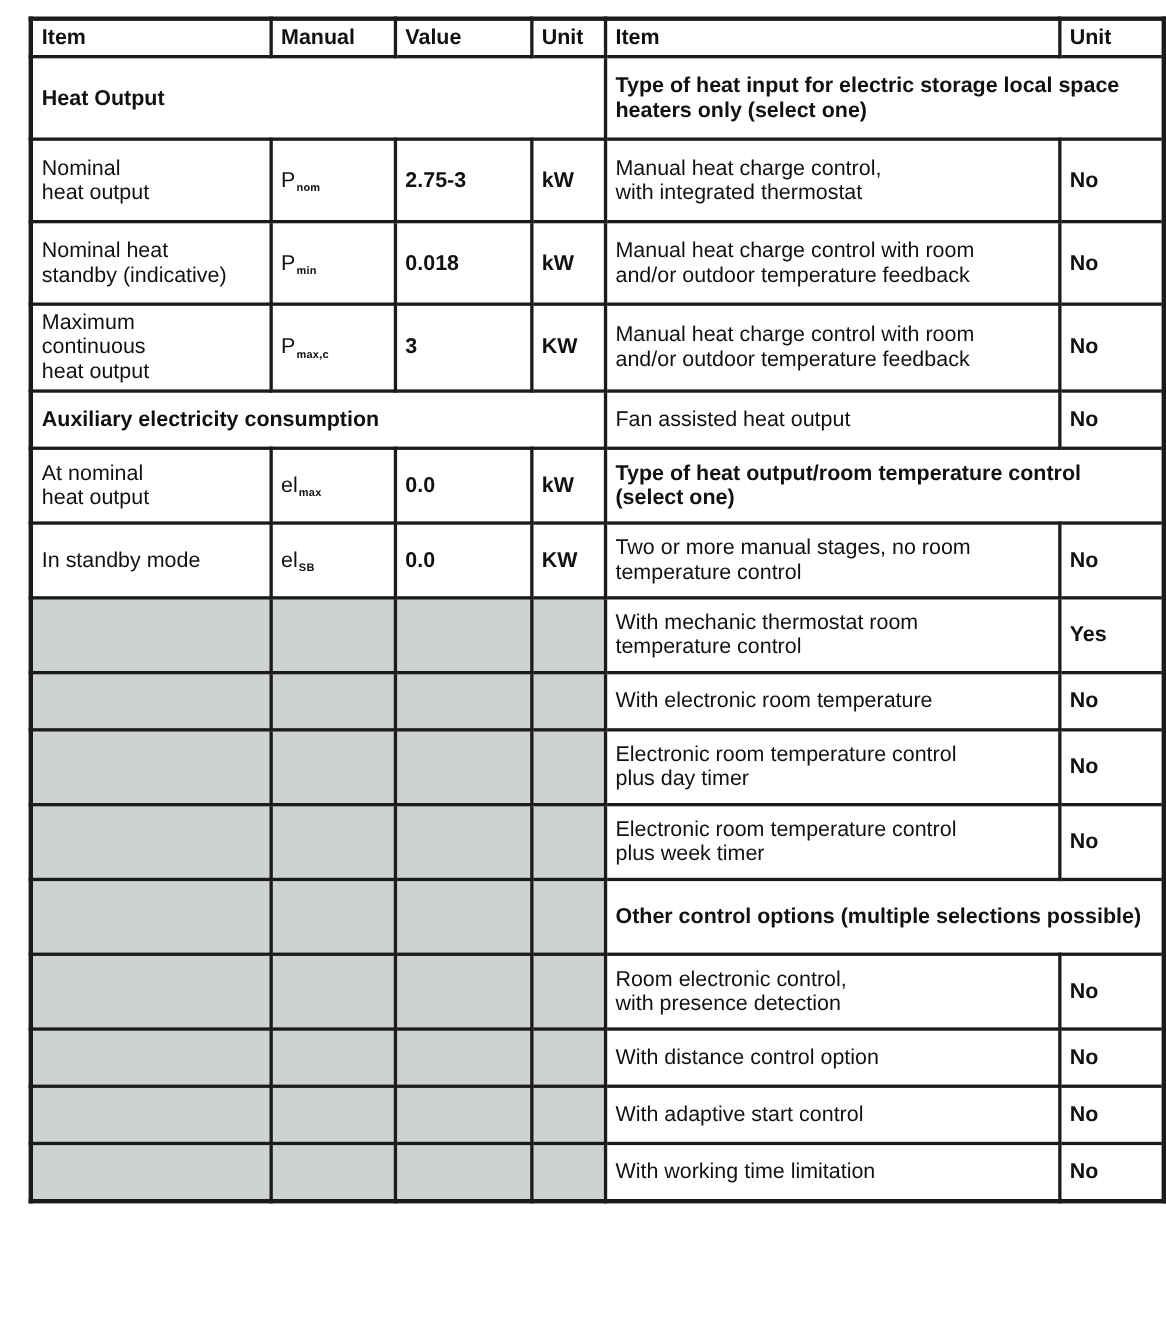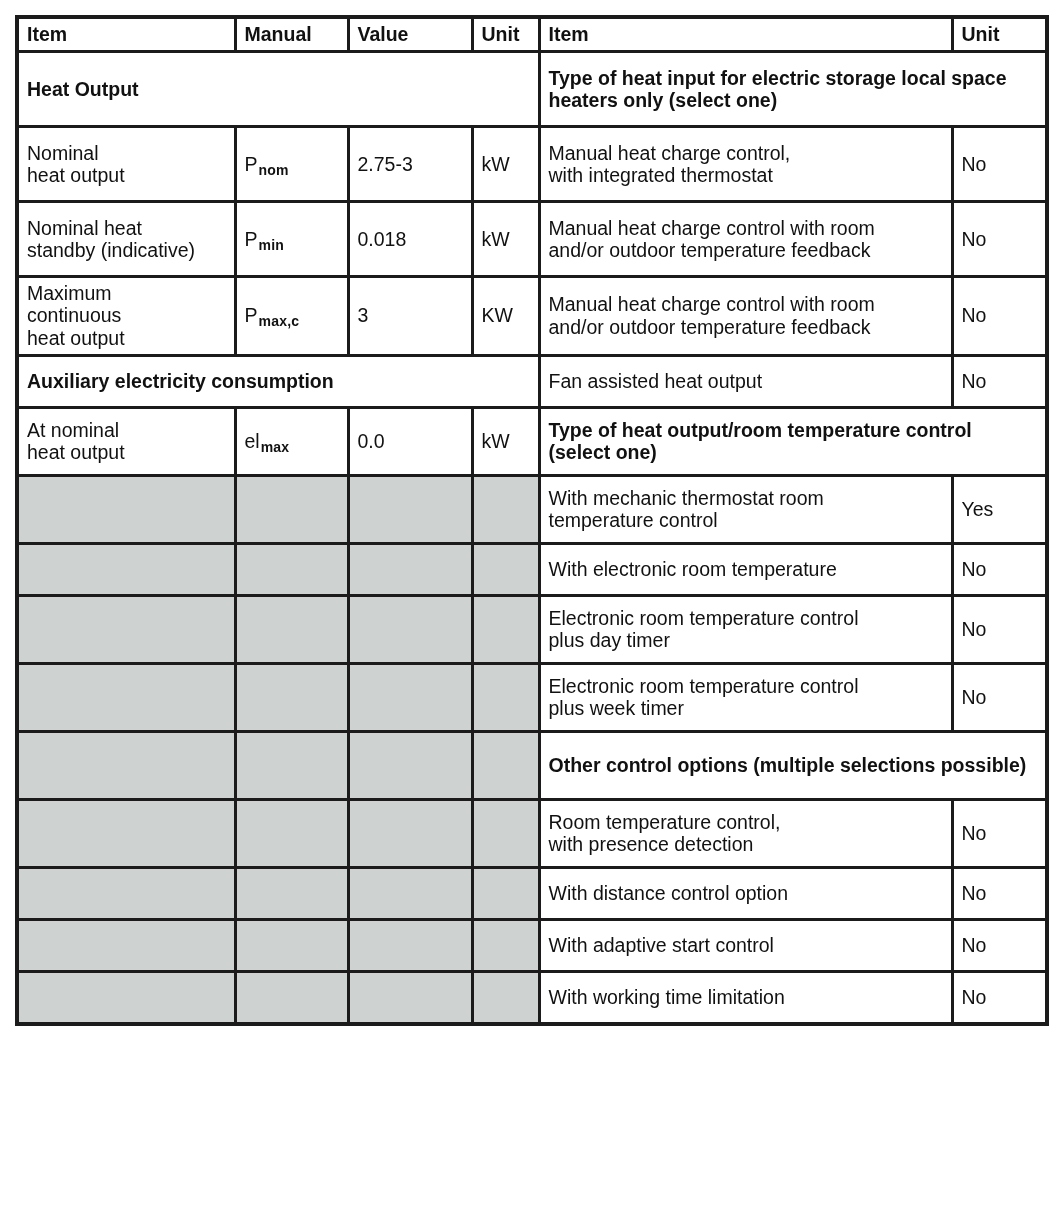--- a/index.html
+++ b/index.html
@@ -13,21 +13,21 @@
     font-family: "Liberation Sans", sans-serif;
     color: #111111;
     overflow: hidden;
   }
 
   .sheet {
     position: relative;
     width: 912px;
     height: 1218px;
     box-sizing: border-box;
-    padding: 15px 15px 21px 15px;
+    padding: 15px 15px 21px 26px;
   }
 
   table.spec {
     width: 1030px;
     border-collapse: collapse;
     table-layout: fixed;
     border: 4px solid #1b1b1b;
   }
 
   table.spec td {
@@ -61,31 +61,32 @@
 
   .gray {
     background: #ced2d0 !important;
   }
 
   .sym {
     font-size: 20px;
     white-space: nowrap;
   }
   .sym sub {
-    font-size: 14px;
+    font-size: 10px;
     font-weight: bold;
     vertical-align: baseline;
     position: relative;
     top: 4px;
     left: 1px;
     letter-spacing: 0.2px;
   }
 
   .val, .unit, .yn {
     font-size: 19.5px;
+    font-weight: bold;
   }
 
   .r-tall td { height: 63px; }
   .r-mid  td { height: 56px; }
   .r-short td { height: 40px; margin-top: 44px; }
 
   .nowrapline { white-space: pre-line; }
 </style>
 </head>
 <body>
@@ -159,20 +160,29 @@
       <tr class="r-mid">
         <td class="nowrapline">At nominal
 heat output</td>
         <td class="sym"><span>el</span><sub>max</sub></td>
         <td class="val">0.0</td>
         <td class="unit">kW</td>
         <td class="section nowrapline" colspan="2">Type of heat output/room temperature control (select one)</td>
       </tr>
 
 
+      <tr class="r-mid">
+        <td class="nowrapline">In standby mode</td>
+        <td class="sym"><span>el</span><sub>SB</sub></td>
+        <td class="val">0.0</td>
+        <td class="unit">KW</td>
+        <td class="nowrapline">Two or more manual stages, no room
+temperature control</td>
+        <td class="yn">No</td>
+      </tr>
 
       <tr class="r-mid">
         <td class="gray"></td>
         <td class="gray"></td>
         <td class="gray"></td>
         <td class="gray"></td>
         <td class="nowrapline">With mechanic thermostat room
 temperature control</td>
         <td class="yn">Yes</td>
       </tr>
@@ -212,21 +222,21 @@
         <td class="gray"></td>
         <td class="gray"></td>
         <td class="section nowrapline" colspan="2">Other control options (multiple selections possible)</td>
       </tr>
 
       <tr class="r-mid">
         <td class="gray"></td>
         <td class="gray"></td>
         <td class="gray"></td>
         <td class="gray"></td>
-        <td class="nowrapline">Room temperature control,
+        <td class="nowrapline">Room electronic control,
 with presence detection</td>
         <td class="yn">No</td>
       </tr>
 
 
       <tr class="r-short">
         <td class="gray"></td>
         <td class="gray"></td>
         <td class="gray"></td>
         <td class="gray"></td>

